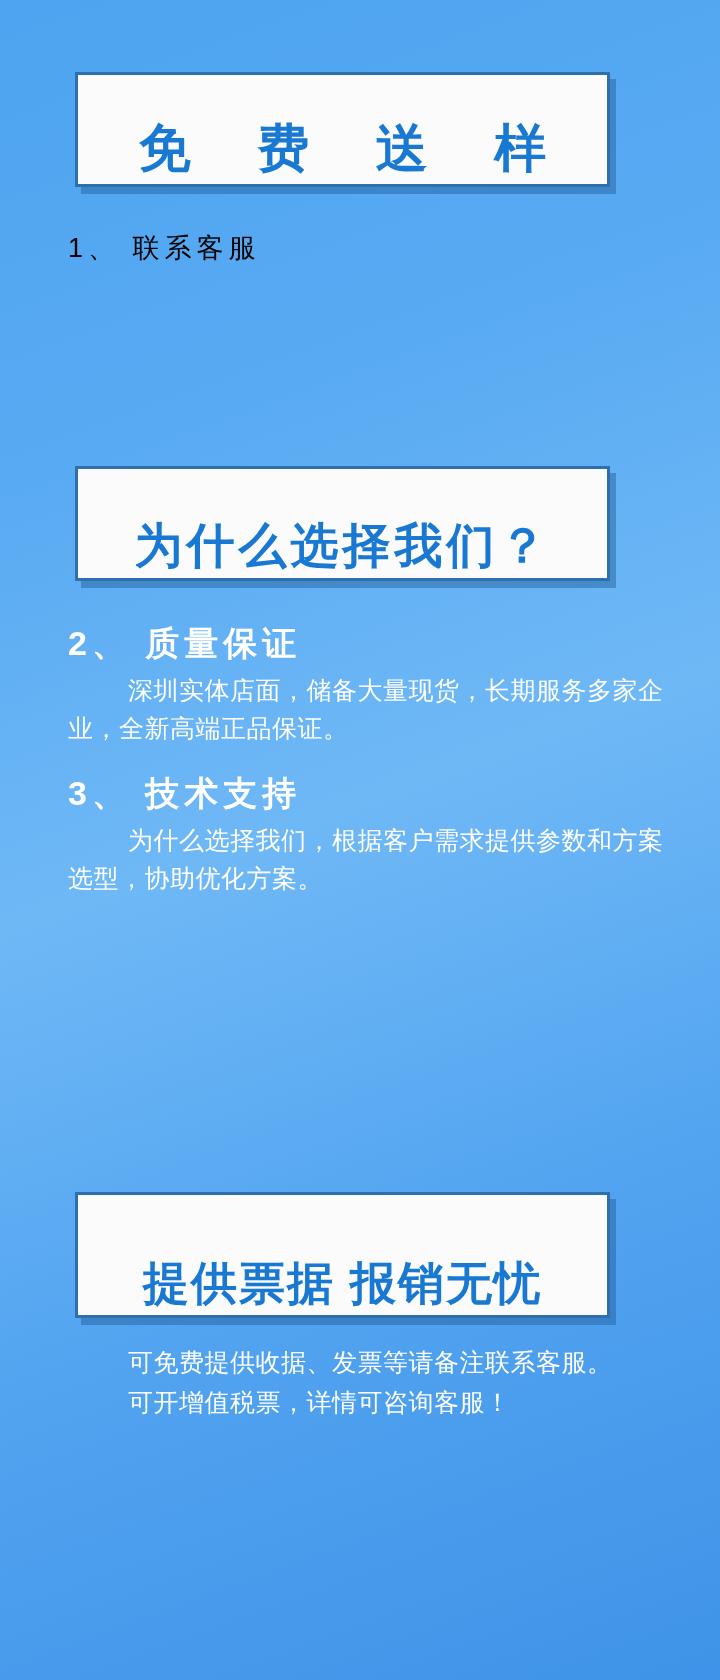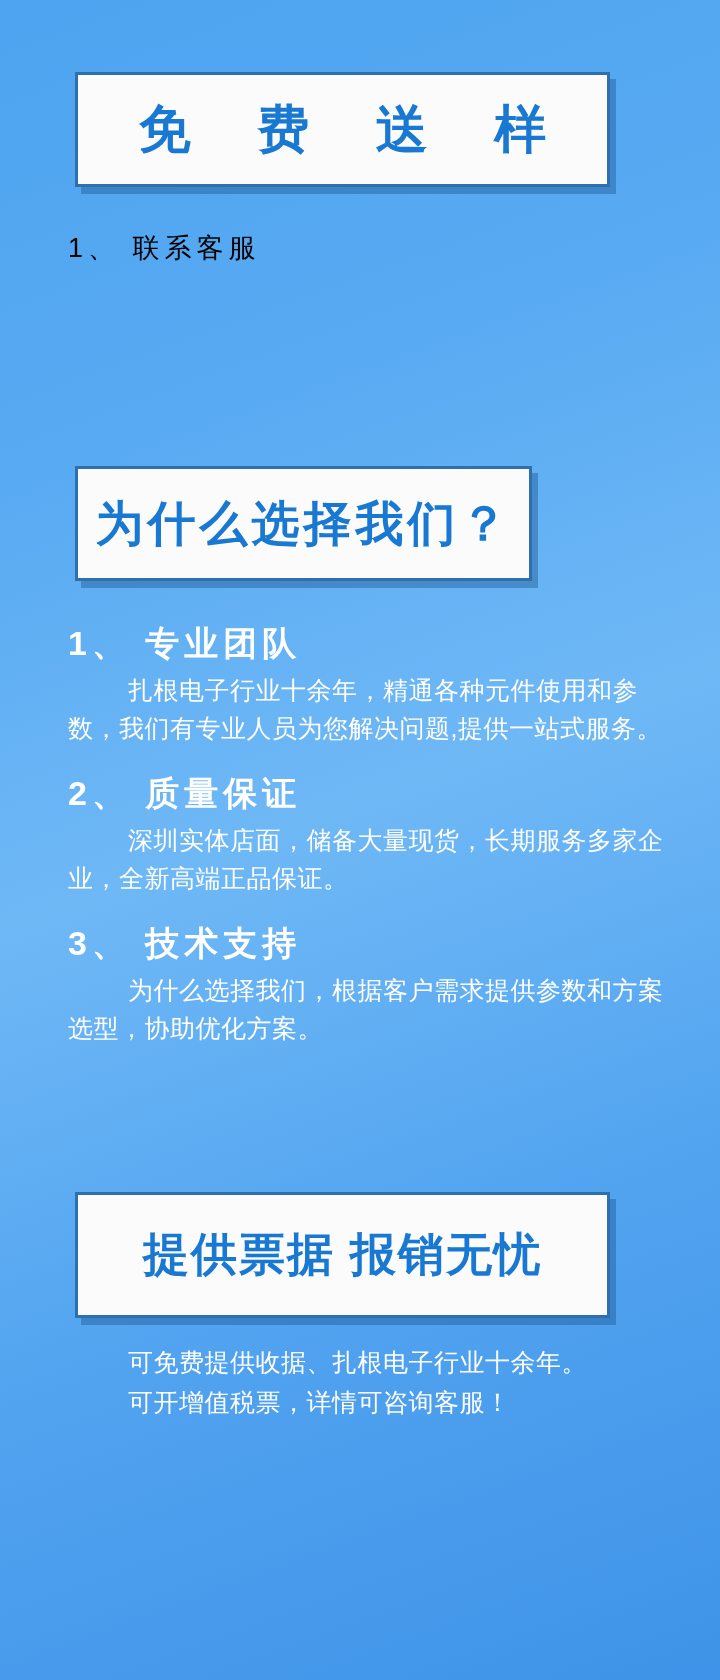--- a/index.html
+++ b/index.html
@@ -22,21 +22,21 @@
     height: 1680px;
     box-sizing: border-box;
   }
 
   
   .banner {
     background: #fbfbfb;
     border: 3px solid #2f6fae;
     box-shadow: 6px 7px 0 rgba(30, 90, 150, 0.45);
     display: flex;
-    align-items: center;
+    align-items: flex-end;
     justify-content: center;
     box-sizing: border-box;
   }
   .banner-text {
     color: #1878d2;
     font-weight: bold;
     white-space: nowrap;
   }
 
   #banner-free-sample {
@@ -49,21 +49,21 @@
   #banner-free-sample .banner-text {
     font-size: 52px;
     letter-spacing: 26px;
     text-indent: 26px;
   }
 
   #banner-why-us {
     position: absolute;
     left: 75px;
     top: 466px;
-    width: 457px;
+    width: 535px;
     height: 115px;
   }
   #banner-why-us .banner-text {
     font-size: 48px;
     letter-spacing: 4px;
   }
 
   #banner-invoice {
     position: absolute;
     left: 75px;
@@ -145,35 +145,31 @@
   <div id="steps-list">
     <div class="step-item">1、 联系客服</div>
   </div>
 
   <div class="banner" id="banner-why-us">
     <span class="banner-text">为什么选择我们？</span>
   </div>
 
   <div id="reasons">
     <div class="reason-block">
-      <div class="reason-title">1、 专业团队</div>
-      <div class="reason-body">扎根电子行业十余年，精通各种元件使用和参数，我们有专业人员为您解决问题,提供一站式服务。</div>
-    </div>
-    <div class="reason-block">
       <div class="reason-title">2、 质量保证</div>
       <div class="reason-body">深圳实体店面，储备大量现货，长期服务多家企业，全新高端正品保证。</div>
     </div>
     <div class="reason-block">
       <div class="reason-title">3、 技术支持</div>
       <div class="reason-body">为什么选择我们，根据客户需求提供参数和方案选型，协助优化方案。</div>
     </div>
   </div>
 
   <div class="banner" id="banner-invoice">
     <span class="banner-text">提供票据 报销无忧</span>
   </div>
 
   <div id="invoice-notes">
-    <div class="note-line">可免费提供收据、扎根电子行业十余年。</div>
+    <div class="note-line">可免费提供收据、发票等请备注联系客服。</div>
     <div class="note-line">可开增值税票，详情可咨询客服！</div>
   </div>
 
 </div>
 
 </body></html>

